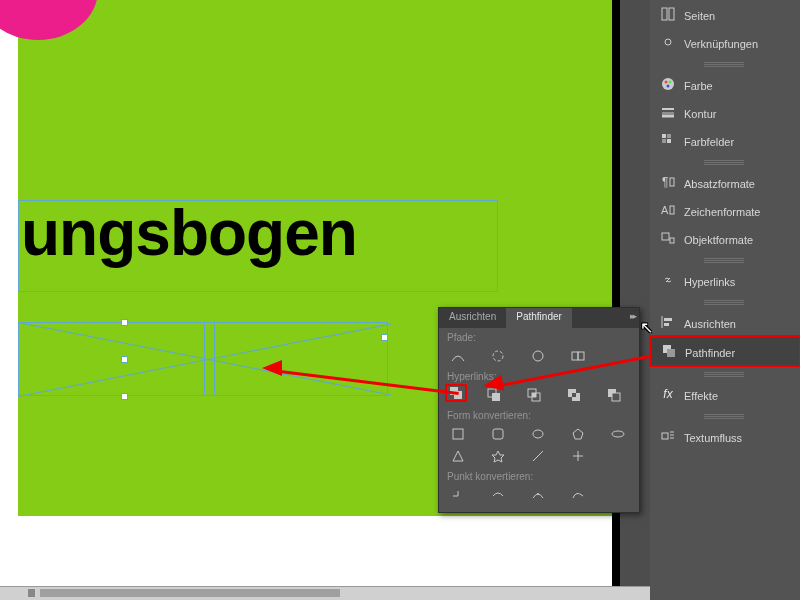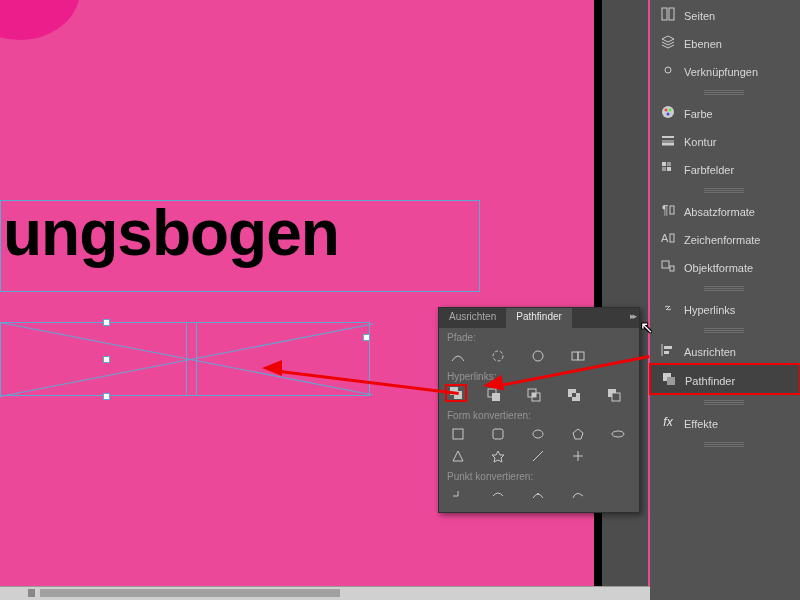--- a/index.html
+++ b/index.html
@@ -1,17 +1,17 @@
 <!DOCTYPE html>
 <html><head>
 <meta charset="utf-8">
 <style>
 *{box-sizing:border-box;margin:0;padding:0;font-family:'Segoe UI',Tahoma,sans-serif}
 body{width:800px;height:600px;background:#fff;overflow:hidden;position:relative}
-.canvas{position:absolute;left:0;top:0;width:650px;height:600px;background:#ec4899}
+.canvas{position:absolute;left:18px;top:0;width:650px;height:516px;background:#84cc16}
 .pink-corner{position:absolute;left:-40px;top:-60px;width:120px;height:100px;background:#ec1e8c;border-radius:50%}
 .text-frame{position:absolute;left:0;top:200px;width:480px;height:92px;border:1px solid #5fa8d3}
 .main-text{font-size:64px;font-weight:700;color:#000;line-height:1;padding-left:2px;letter-spacing:-1px}
 .sel-box{position:absolute;left:0;top:322px;width:370px;height:74px;border:1px solid #5fa8d3}
 .vline{position:absolute;top:322px;width:1px;height:74px;background:#5fa8d3}
 .diag{position:absolute;border-top:1px solid #5fa8d3;transform-origin:left center}
 .handle{position:absolute;width:7px;height:7px;background:#fff;border:1px solid #5fa8d3}
 .page-border{position:absolute;left:-2px;top:-2px;width:600px;height:600px;border-right:2px solid #000}
 .black-margin{position:absolute;left:594px;top:0;width:8px;height:590px;background:#000}
 .pasteboard{position:absolute;left:602px;top:0;width:46px;height:590px;background:#4d4d4d}
@@ -68,28 +68,20 @@
           <svg width="16" height="16">
             <rect x="2" y="2" width="5" height="12" stroke="#ccc" fill="none"></rect>
             <rect x="9" y="2" width="5" height="12" stroke="#ccc" fill="none"></rect>
           </svg>
         </span>
         <span>Seiten</span>
       </div>
       <div class="panel-row">
         <span class="ico">
           <svg width="16" height="16">
-            <path d="M8 2l6 3-6 3-6-3z M2 8l6 3 6-3 M2 11l6 3 6-3" stroke="#ccc" fill="none"></path>
-          </svg>
-        </span>
-        <span>Ebenen</span>
-      </div>
-      <div class="panel-row">
-        <span class="ico">
-          <svg width="16" height="16">
             <path d="M5 8a3 3 0 016 0 M11 8a3 3 0 01-6 0" stroke="#ccc" fill="none"></path>
           </svg>
         </span>
         <span>Verknüpfungen</span>
       </div>
       <div class="grip"></div>
       <div class="panel-row">
         <span class="ico">
           <svg width="16" height="16">
             <circle cx="8" cy="8" r="6" fill="#ccc"></circle>
@@ -179,20 +171,31 @@
         <span>Pathfinder</span>
       </div>
       <div class="grip"></div>
       <div class="panel-row">
         <span class="ico">
           <text style="font-style:italic;font-size:12px;color:#e5e5e5">fx</text>
         </span>
         <span>Effekte</span>
       </div>
       <div class="grip"></div>
+      <div class="panel-row">
+        <span class="ico">
+          <svg width="16" height="16">
+            <rect x="2" y="5" width="6" height="6" stroke="#ccc" fill="none"></rect>
+            <line x1="10" y1="4" x2="14" y2="4" stroke="#ccc"></line>
+            <line x1="10" y1="7" x2="14" y2="7" stroke="#ccc"></line>
+            <line x1="10" y1="10" x2="14" y2="10" stroke="#ccc"></line>
+          </svg>
+        </span>
+        <span>Textumfluss</span>
+      </div>
     </div>
 </div>
 
 <div class="popup">
   <div class="popup-tabs">
     <div class="ptab">Ausrichten</div>
     <div class="ptab active">Pathfinder</div>
     <div class="popup-close">▸▸</div>
   </div>
   <div class="section-label">Pfade:</div>

